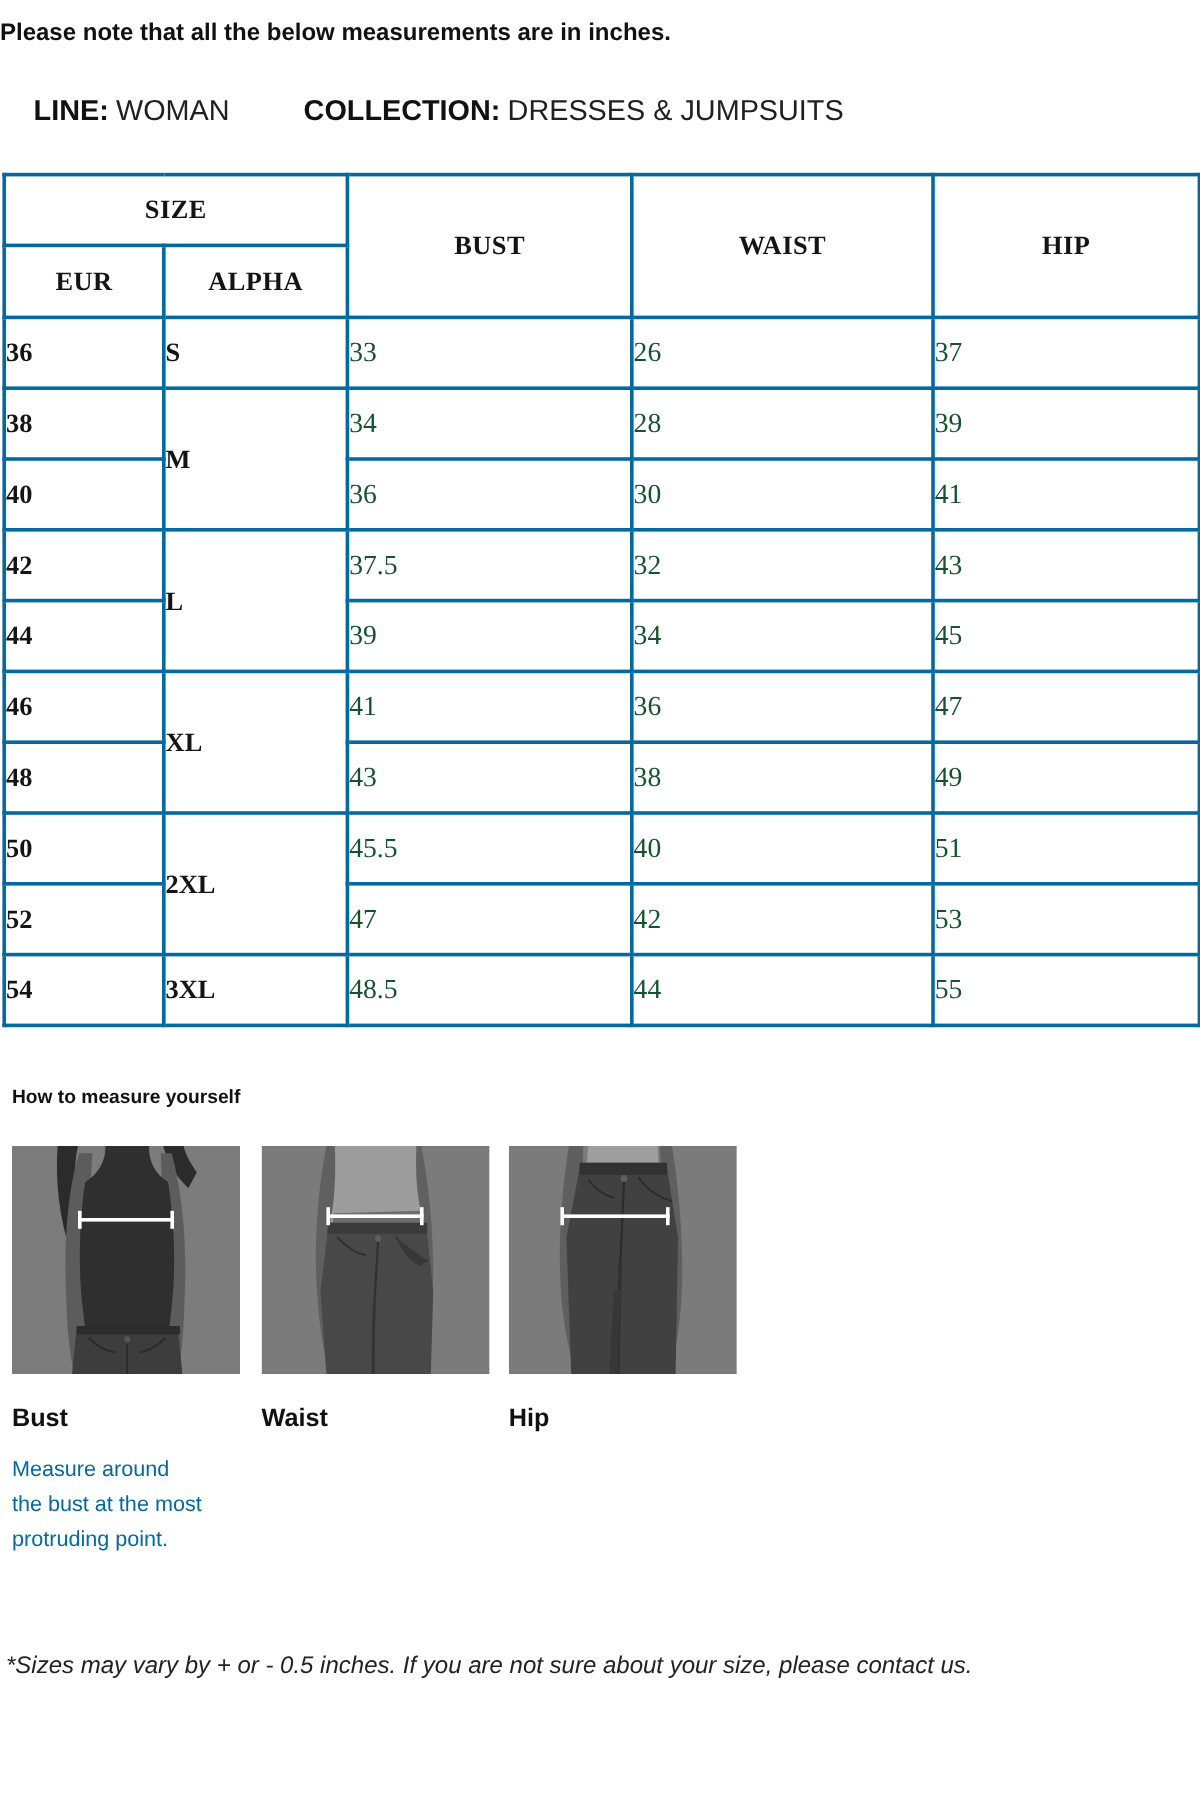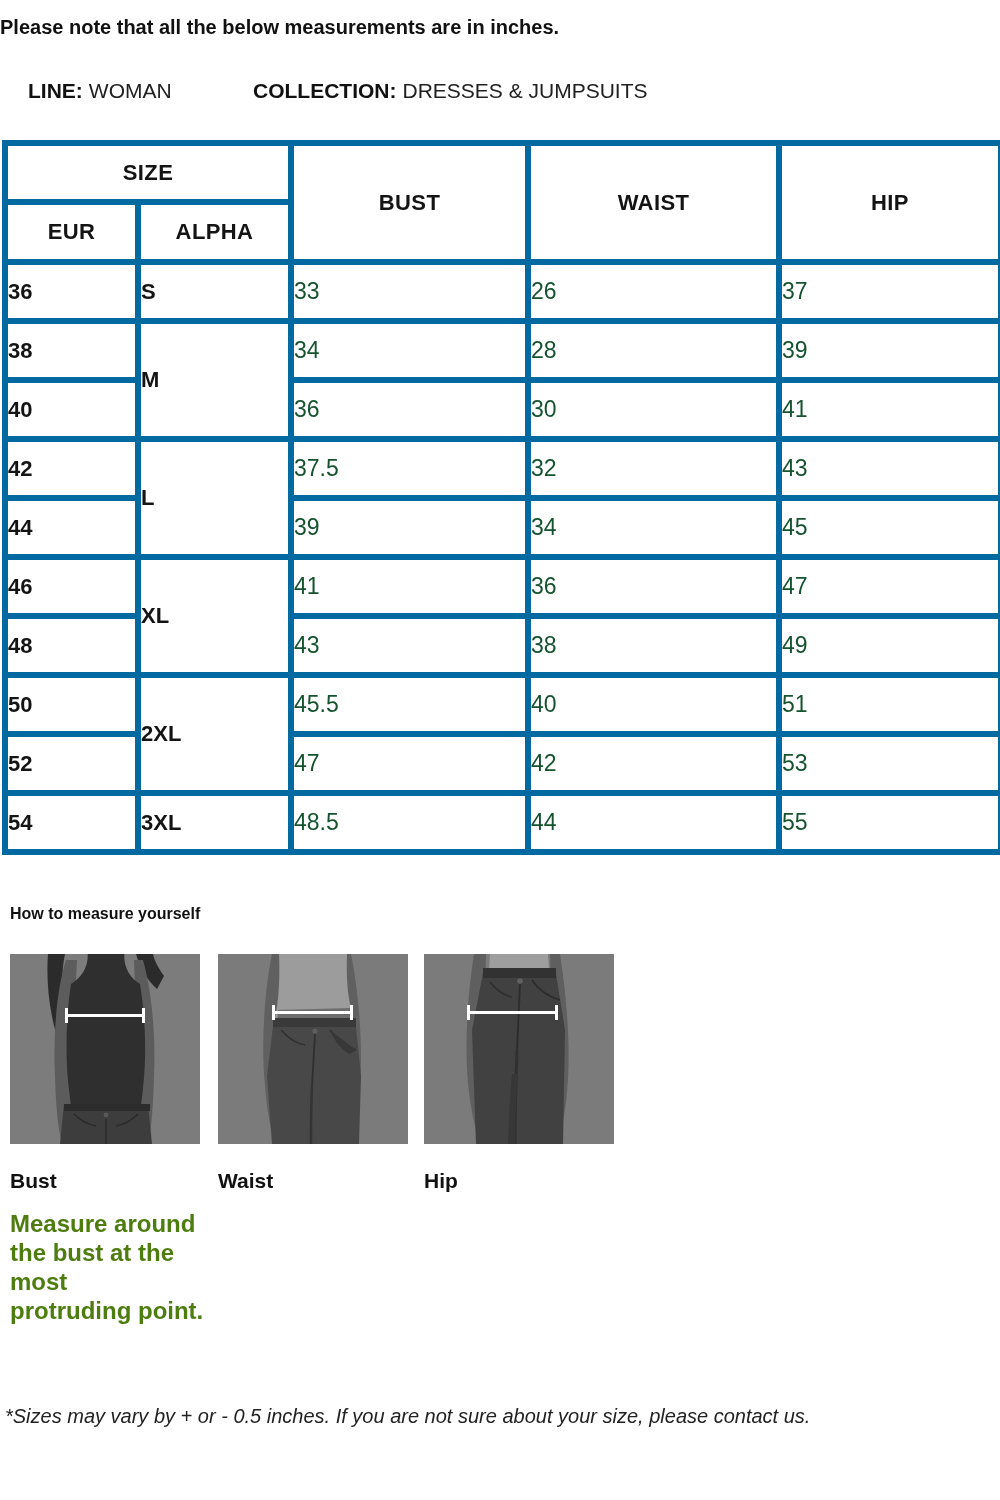--- a/index.html
+++ b/index.html
@@ -25,44 +25,45 @@
   }
   .subtitle {
     margin: 16px 0 0 0;
     font-size: 20px;
     font-weight: 700;
     color: #111111;
   }
   .meta-row {
     display: flex;
     margin: 40px 0 0 28px;
-    font-size: 21px;
+    font-size: 24px;
     align-items: baseline;
   }
   .meta-item { white-space: nowrap; }
   .meta-item.first { width: 225px; }
   .meta-label { font-weight: 800; color: #111111; }
   .meta-value { font-weight: 400; color: #202020; margin-left: 6px; }
 
   
   table.size-table {
     border-collapse: collapse;
     table-layout: fixed;
     width: 996px;
     margin: 37px 0 0 2px;
   }
   .size-table col.c-eur   { width: 133px; }
   .size-table col.c-alpha { width: 153px; }
   .size-table col.c-bust  { width: 237px; }
   .size-table col.c-waist { width: 251px; }
   .size-table col.c-hip   { width: 222px; }
   .size-table th, .size-table td {
-    border: 6px solid #0369a1;
+    border: 3px solid #0369a1;
     vertical-align: middle;
     padding: 0;
+    font-family: Liberation Serif, serif;
   }
   .size-table thead tr.h1 th { height: 59px; }
   .size-table thead tr.h2 th { height: 60px; }
   .size-table tbody td { height: 59px; }
   .size-table th {
     font-size: 22px;
     font-weight: 800;
     color: #141414;
     letter-spacing: 0.4px;
   }
@@ -98,24 +99,24 @@
     display: block;
   }
   .measure-label {
     margin: 25px 0 0 0;
     font-size: 21px;
     font-weight: 800;
     color: #111111;
   }
   .measure-desc {
     margin: 16px 0 0 0;
-    font-size: 24px;
+    font-size: 18px;
     line-height: 29px;
-    font-weight: 700;
-    color: #4d7c0f;
+    font-weight: 400;
+    color: #0369a1;
     white-space: pre-line;
     max-width: 245px;
   }
 
   
   .footnote {
     margin: 80px 0 0 5px;
     font-size: 20px;
     font-style: italic;
     font-weight: 400;

